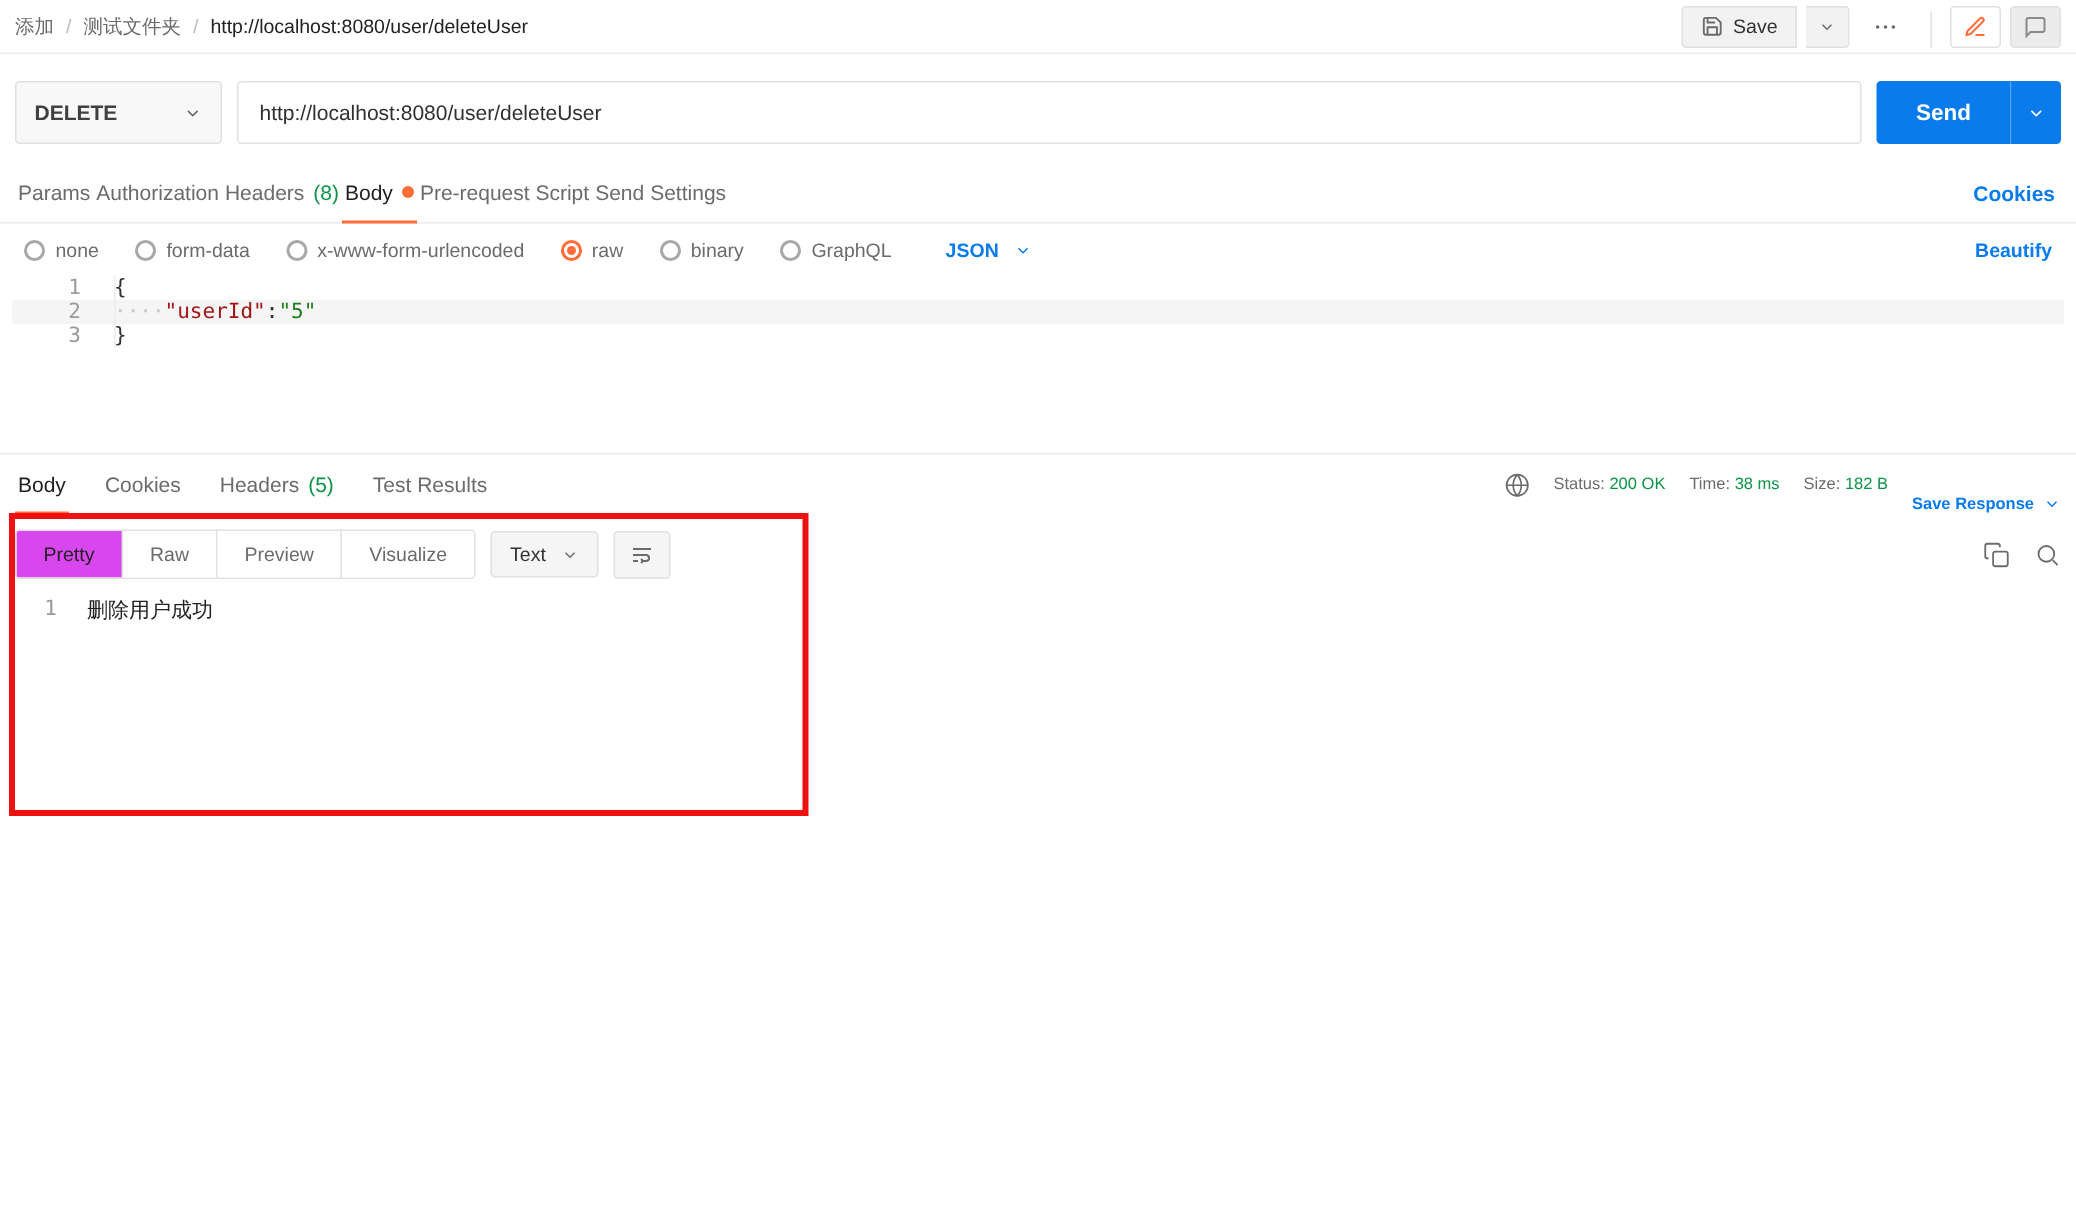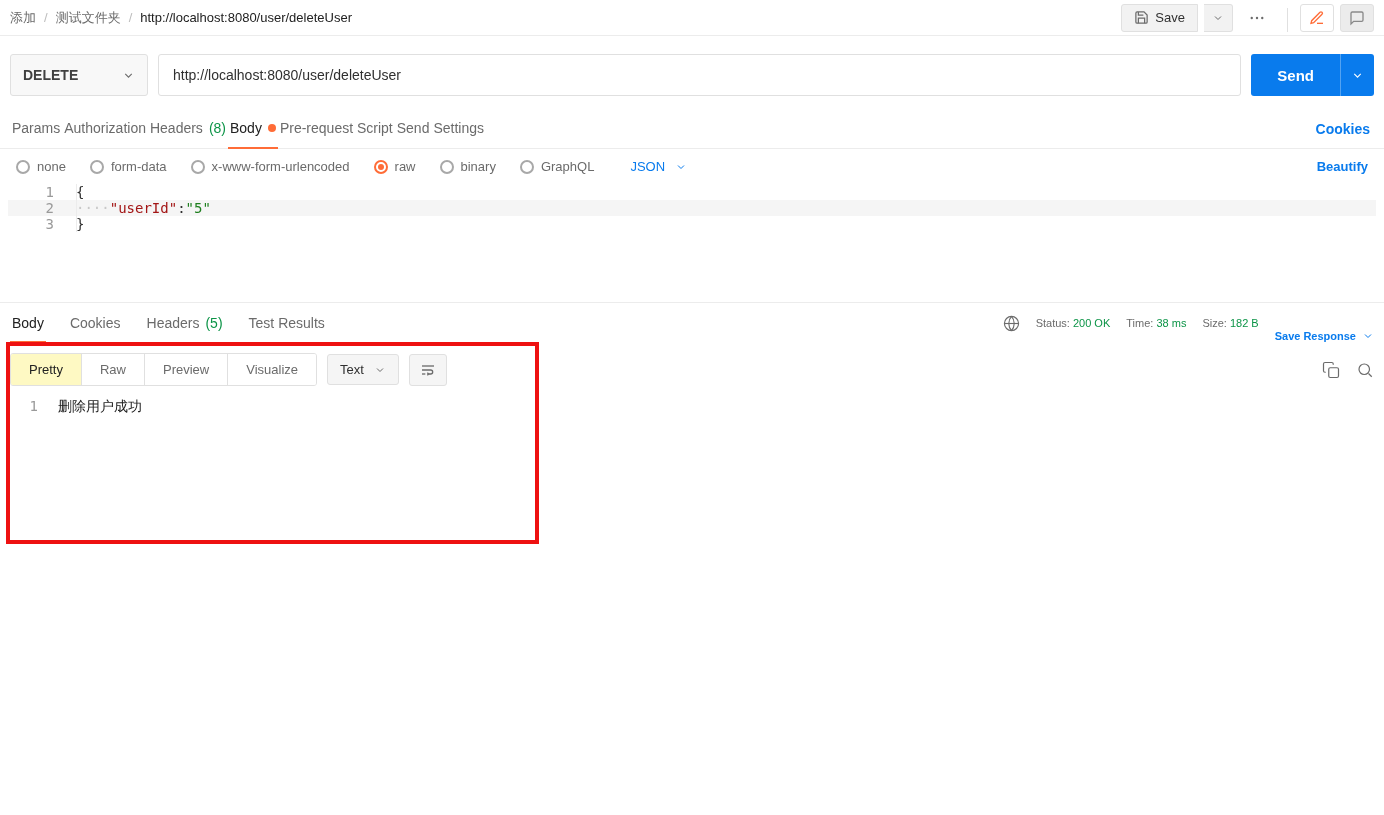--- a/index.html
+++ b/index.html
@@ -31,21 +31,21 @@
 .tab .count { color: #0c9447; }
 .dot-orange { width: 8px; height: 8px; border-radius: 50%; background: #ff6c37; display: inline-block; }
 .tabs-right { font-size: 14px; color: #097bed; font-weight: 600; cursor: pointer; padding: 10px 4px; }
 
 .body-type-row { display: flex; align-items: center; justify-content: space-between; padding: 10px 16px; }
 .body-types { display: flex; align-items: center; gap: 24px; font-size: 13px; color: #6b6b6b; }
 .radio-item { display: flex; align-items: center; gap: 7px; cursor: pointer; }
 .radio { width: 14px; height: 14px; border-radius: 50%; border: 2px solid #a8a8a8; display: inline-block; position: relative; }
 .radio.checked { border-color: #ff6c37; }
 .radio.checked::after { content: ""; position: absolute; inset: 2px; border-radius: 50%; background: #ff6c37; }
-.fmt-sel { display: flex; align-items: center; gap: 10px; color: #097bed; font-weight: 400; cursor: pointer; margin-left: 12px; }
+.fmt-sel { display: flex; align-items: center; gap: 10px; color: #097bed; font-weight: 700; cursor: pointer; margin-left: 12px; }
 .beautify { color: #097bed; font-weight: 600; cursor: pointer; font-size: 13px; }
 
 .editor { border: 0 solid #ececec; margin: 0 8px 0 8px; background: #fff; font-family: Consolas, Menlo, monospace; font-size: 14px; position: relative; }
 .editor-gutter-border { position: absolute; left: 68px; top: 0; bottom: 0; width: 1px; background: #ececec; }
 .editor-line { display: flex; }
 .editor-line .ln { width: 60px; text-align: right; padding-right: 14px; color: #9a9a9a; user-select: none; }
 .editor-line .code { padding-left: 8px; white-space: pre; }
 .editor-line.hl { background: #f5f5f5; }
 .tok-key { color: #a31515; }
 .tok-str { color: #1e7f1e; }
@@ -59,21 +59,21 @@
 .resp-tab.active::after { content: ""; position: absolute; left: 0; right: 0; bottom: 0; height: 2px; background: #ff6c37; }
 .resp-tab .count { color: #0c9447; }
 .resp-meta { display: flex; align-items: center; gap: 16px; font-size: 11px; color: #6b6b6b; }
 .resp-meta .val { color: #0c9447; }
 .save-resp { color: #097bed; font-weight: 600; cursor: pointer; display: flex; align-items: center; gap: 6px; margin-top: 25px; }
 
 .resp-tools { display: flex; align-items: center; justify-content: space-between; padding: 10px 10px 8px 10px; }
 .view-tabs { display: flex; border: 1px solid #e0e0e0; border-radius: 3px; overflow: hidden; }
 .view-tab { padding: 8px 18px; background: #fff; font-size: 13px; color: #6b6b6b; cursor: pointer; border-right: 1px solid #e0e0e0; }
 .view-tab:last-child { border-right: 0; }
-.view-tab.active { background: #fef9c3; color: #212121; font-weight: 500; }
+.view-tab.active { background: #d946ef; color: #212121; font-weight: 500; }
 .text-sel { display: flex; align-items: center; gap: 10px; border: 1px solid #e0e0e0; border-radius: 3px; padding: 7px 12px; font-size: 13px; color: #303030; cursor: pointer; background: #f5f5f5; }
 .tool-btn { border: 1px solid #e0e0e0; border-radius: 3px; padding: 7px 10px; cursor: pointer; background: #f5f5f5; display: flex; align-items: center; }
 .resp-right-icons { display: flex; gap: 16px; color: #6b6b6b; }
 
 .resp-body { font-family: Consolas, Menlo, monospace; font-size: 14px; padding: 4px 0; }
 .resp-line { display: flex; }
 .resp-line .ln { width: 58px; text-align: right; padding-right: 20px; color: #9a9a9a; }
 .resp-line .code { color: #212121; }
 
 .highlight-box { position: absolute; border: 4px solid #e11; pointer-events: none; }

